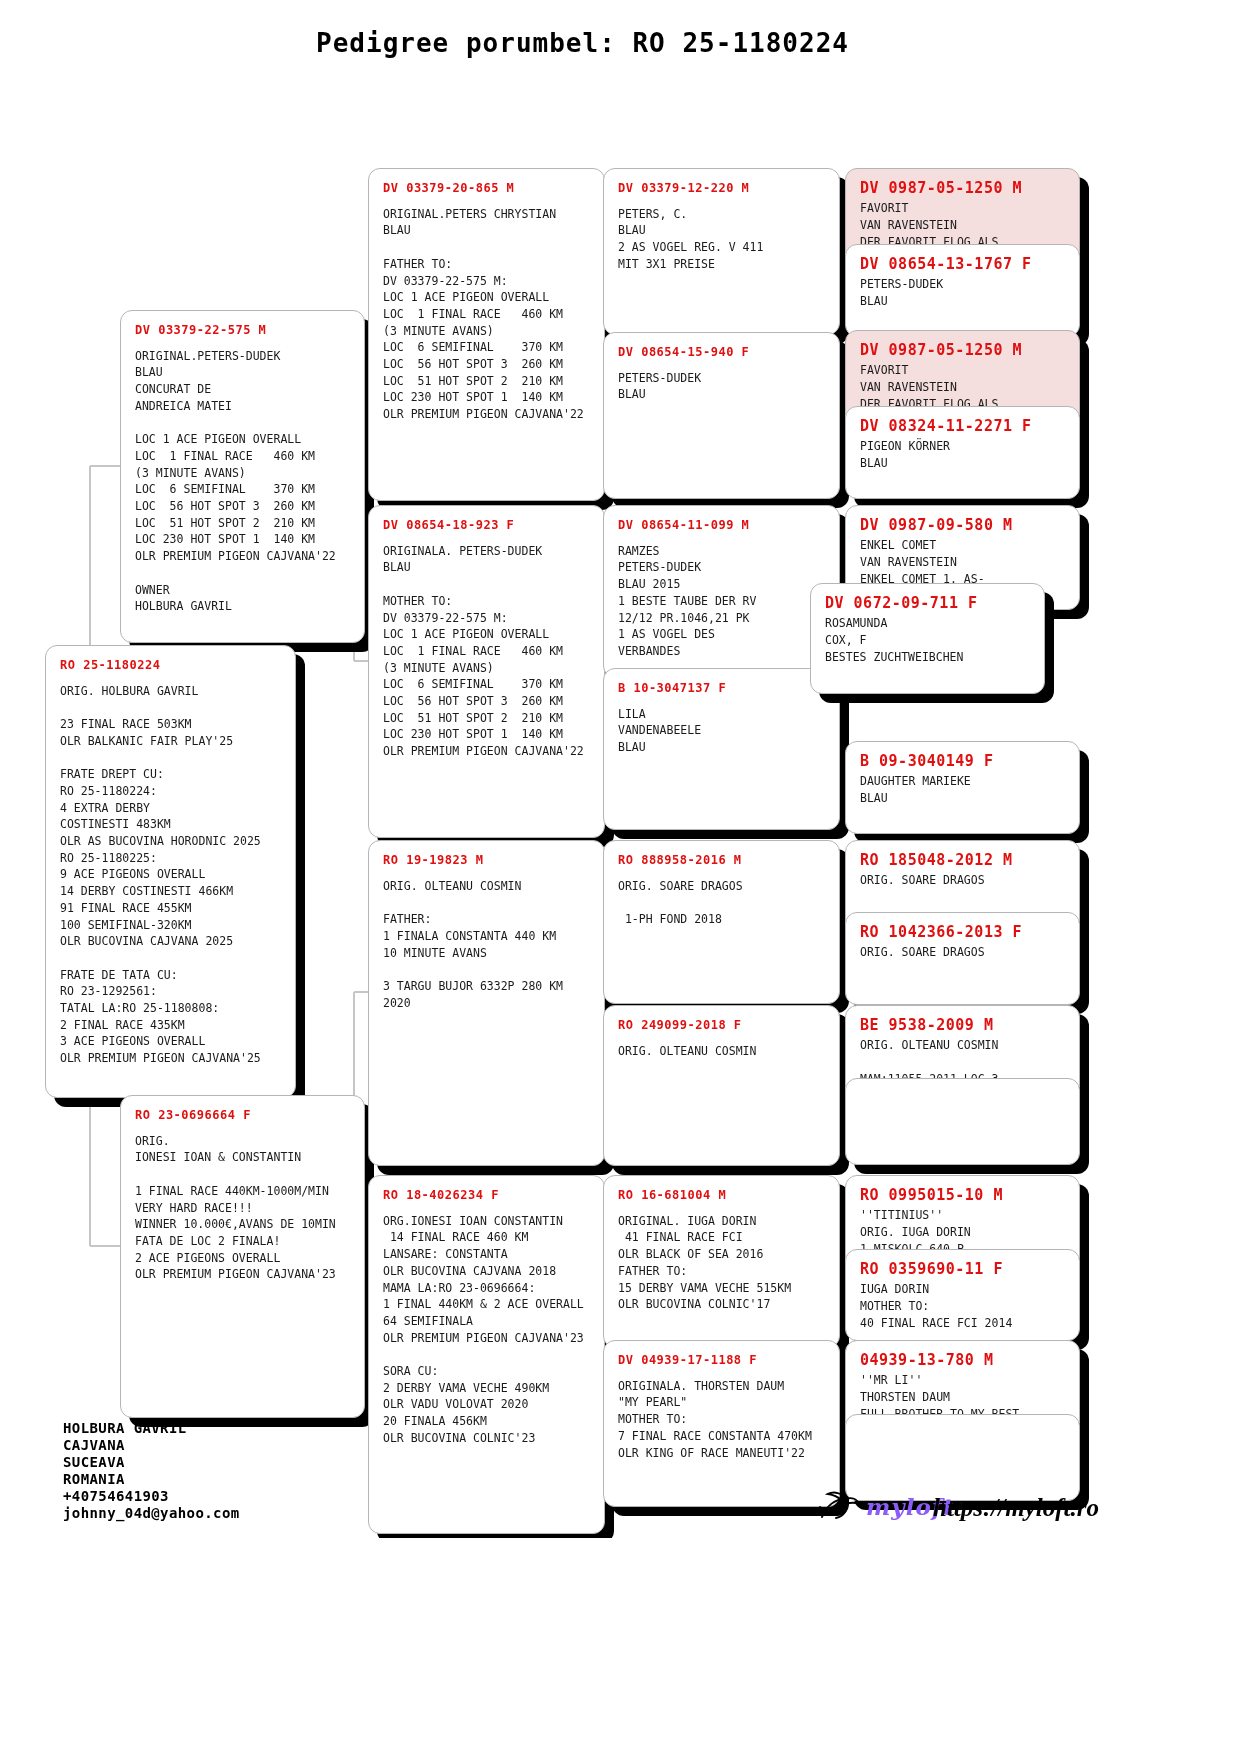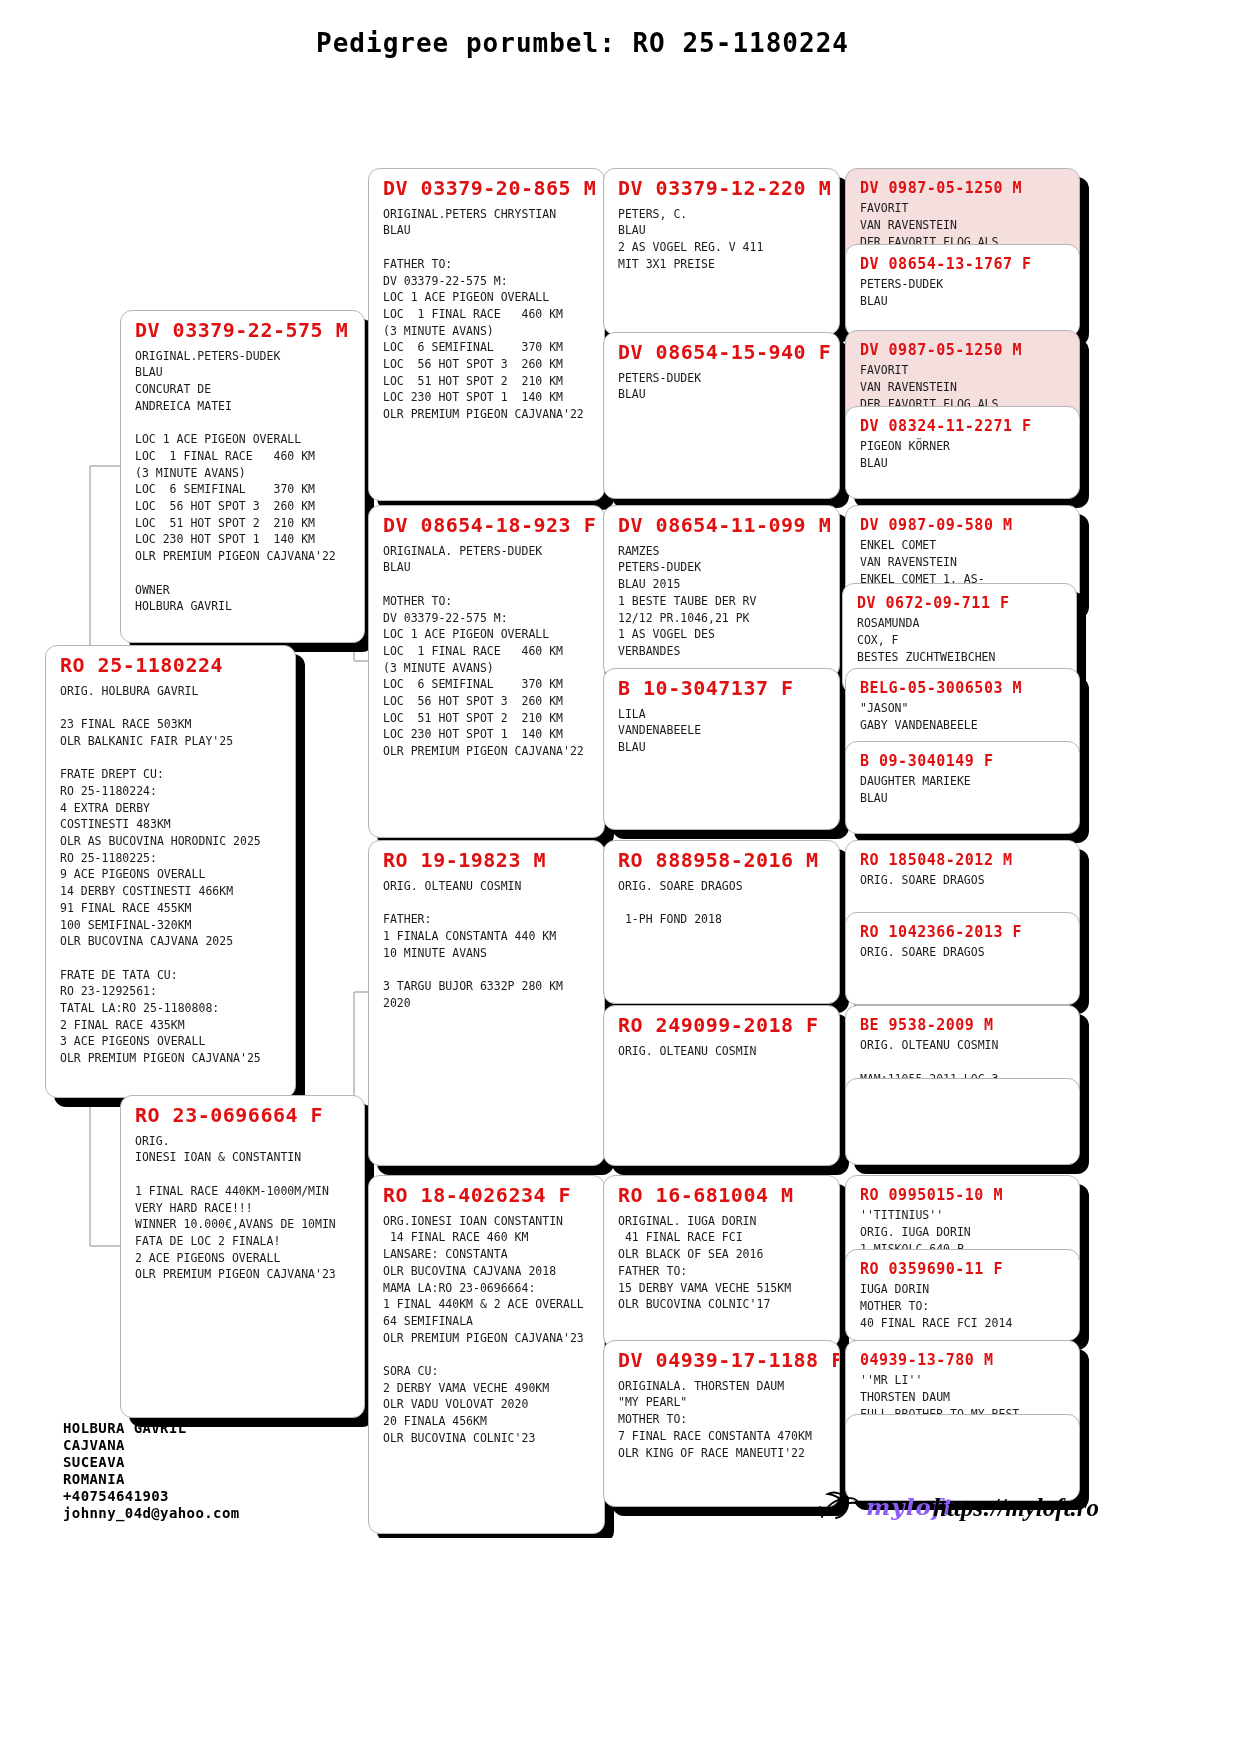--- a/index.html
+++ b/index.html
@@ -18,21 +18,21 @@
   #connectors{position:absolute;left:0;top:0;z-index:0;}
   .box{
     position:absolute;z-index:1;background:#fff;
     border:1.5px solid #b5b5b5;border-radius:12px;
     box-shadow:9px 9px 0 0 #000;
     padding:11px 3px 8px 14px;overflow:hidden;
     font-size:11.5px;line-height:16.7px;color:#1a1a1a;
   }
   .box.pink{background:var(--box-pink);}
   .box-title{
-    color:var(--title-red);font-weight:bold;font-size:20px;letter-spacing:.5px;
+    color:var(--title-red);font-weight:bold;font-size:12px;letter-spacing:.5px;
     margin-bottom:9px;white-space:nowrap;
   }
   .sm{line-height:17px;}
   .sm .box-title{font-size:15px;margin-bottom:3px;}
   .box-body .line{white-space:pre;min-height:16.7px;}
   .sm .box-body .line{min-height:17px;}
   #owner-block{
     position:absolute;left:63px;top:1420px;z-index:1;
     font-weight:bold;font-size:14px;line-height:17px;letter-spacing:.4px;color:#000;
   }
@@ -311,33 +311,26 @@
       </div>
   </div>
   <div class="box sm" style="left:845px;top:505px;width:216px;height:84px">
     <div class="box-title">DV 0987-09-580 M</div>
     <div class="box-body">
         <div class="line">ENKEL COMET</div>
         <div class="line">VAN RAVENSTEIN</div>
         <div class="line">ENKEL COMET 1. AS-</div>
       </div>
   </div>
-  <div class="box sm" style="left:842px;top:583px;width:216px;height:90px">
+  <div class="box sm" style="left:810px;top:583px;width:216px;height:90px">
     <div class="box-title">DV 0672-09-711 F</div>
     <div class="box-body">
         <div class="line">ROSAMUNDA</div>
         <div class="line">COX, F</div>
         <div class="line">BESTES ZUCHTWEIBCHEN</div>
-      </div>
-  </div>
-  <div class="box sm" style="left:845px;top:668px;width:216px;height:73px">
-    <div class="box-title">BELG-05-3006503 M</div>
-    <div class="box-body">
-        <div class="line">"JASON"</div>
-        <div class="line">GABY VANDENABEELE</div>
       </div>
   </div>
   <div class="box sm" style="left:845px;top:741px;width:216px;height:72px">
     <div class="box-title">B 09-3040149 F</div>
     <div class="box-body">
         <div class="line">DAUGHTER MARIEKE</div>
         <div class="line">BLAU</div>
       </div>
   </div>
   <div class="box sm" style="left:845px;top:840px;width:216px;height:72px">

